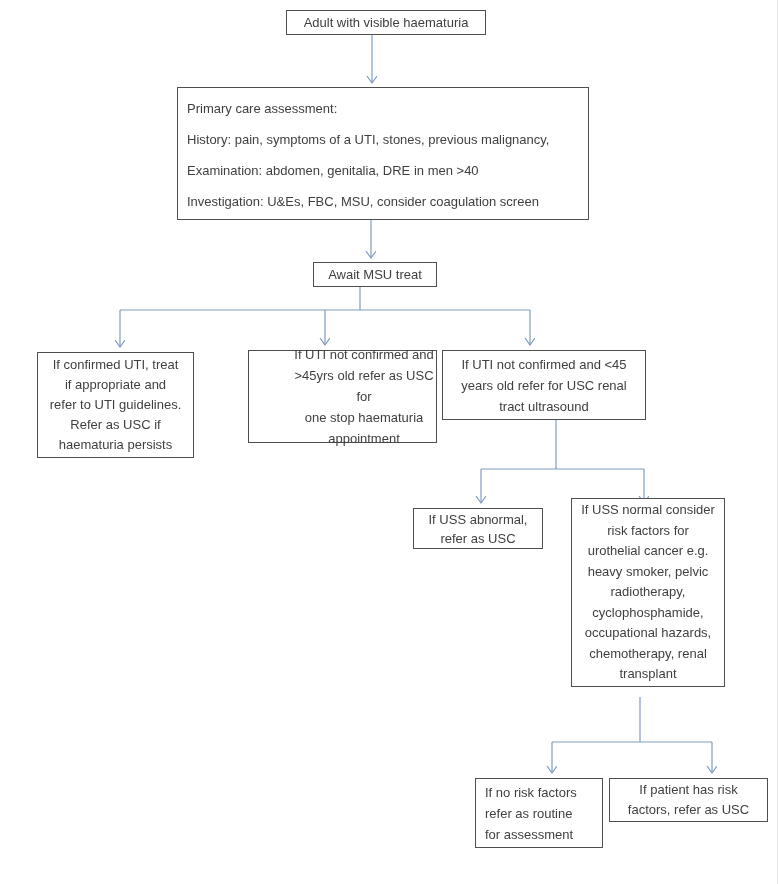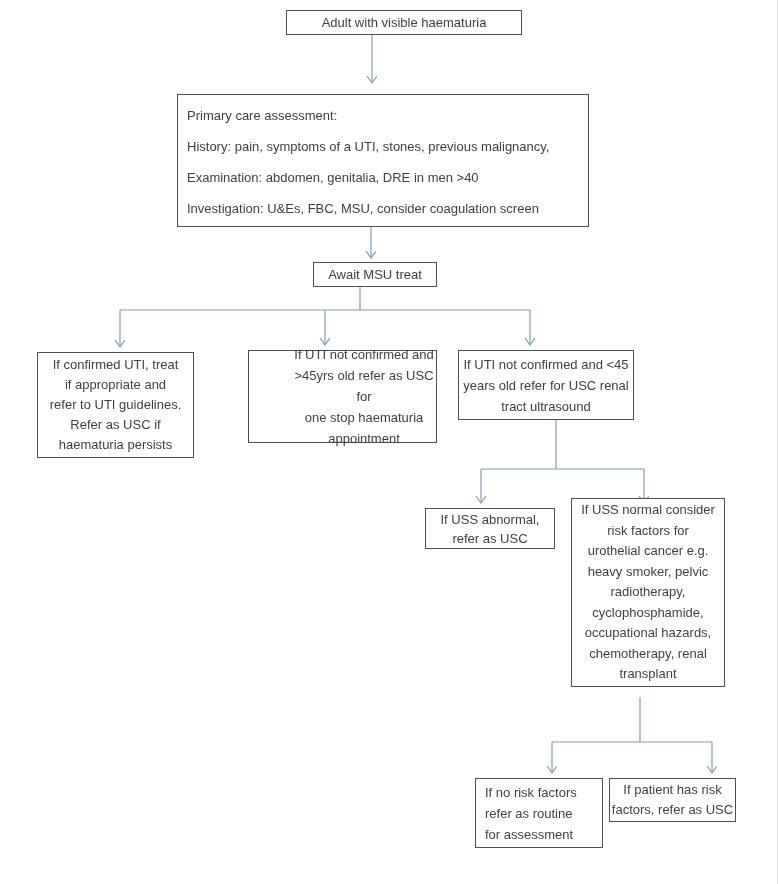--- a/index.html
+++ b/index.html
@@ -20,37 +20,37 @@
     display:flex;
     align-items:center;
     justify-content:center;
     text-align:center;
     font-size:13px;
     line-height:21px;
     white-space:pre-line;
   }
   .node span{display:block;width:100%;}
   
-  #n-start{left:286px;top:10px;width:236px;height:25px;line-height:15px;}
+  #n-start{left:286px;top:10px;width:200px;height:25px;line-height:15px;}
   #n-primary{
     left:177px;top:87px;width:412px;height:133px;
     justify-content:flex-start;align-items:flex-start;
-    text-align:left;line-height:31px;padding:5px 9px;white-space:pre;margin-top:7px;
+    text-align:left;line-height:31px;padding:5px 9px;white-space:pre;
   }
   #n-msu{left:313px;top:262px;width:124px;height:25px;line-height:15px;}
   #n-confirmed{left:37px;top:352px;width:157px;height:106px;line-height:20px;padding:2px;text-align:center;}
   #n-over45{left:248px;top:350px;width:189px;height:93px;line-height:21px;padding-left:43px;}
-  #n-under45{left:458px;top:350px;width:176px;height:70px;line-height:21px;}
-  #n-uss-abnormal{left:425px;top:508px;width:130px;height:41px;line-height:19px;}
+  #n-under45{left:442px;top:350px;width:204px;height:70px;line-height:21px;}
+  #n-uss-abnormal{left:413px;top:508px;width:130px;height:41px;line-height:19px;}
   #n-uss-normal{left:571px;top:498px;width:154px;height:189px;line-height:20.5px;}
   #n-no-risk{
     left:475px;top:778px;width:128px;height:70px;
     justify-content:flex-start;text-align:left;padding-left:9px;line-height:21px;
   }
-  #n-has-risk{left:609px;top:778px;width:127px;height:44px;line-height:20px;}
+  #n-has-risk{left:609px;top:778px;width:159px;height:44px;line-height:20px;}
   .edge{stroke:#7f9cc1;stroke-width:1.2;fill:none;}
   #page-edge{position:absolute;top:0;right:1px;width:1px;height:884px;background:#e4e8ef;}
 </style>
 </head>
 <body>
 
 <div id="canvas">
 
   <svg id="connectors" width="779" height="884" viewBox="0 0 779 884" xmlns="http://www.w3.org/2000/svg">
     <defs>

